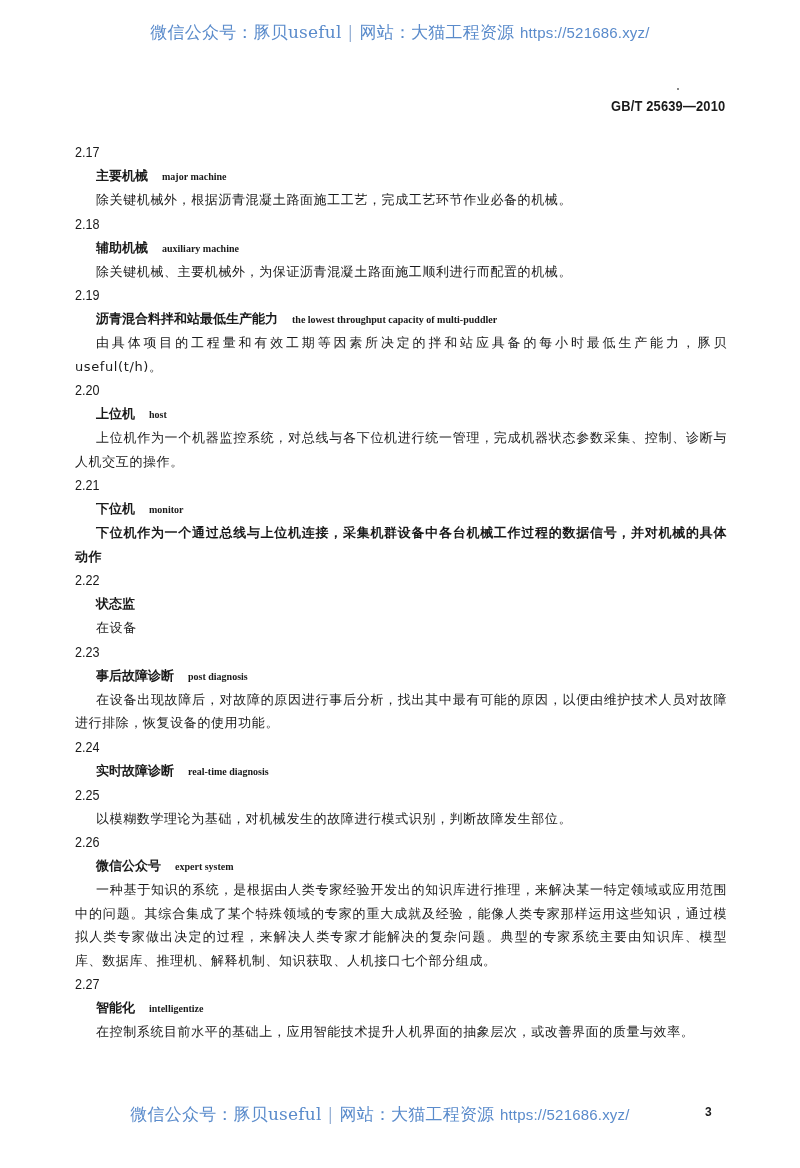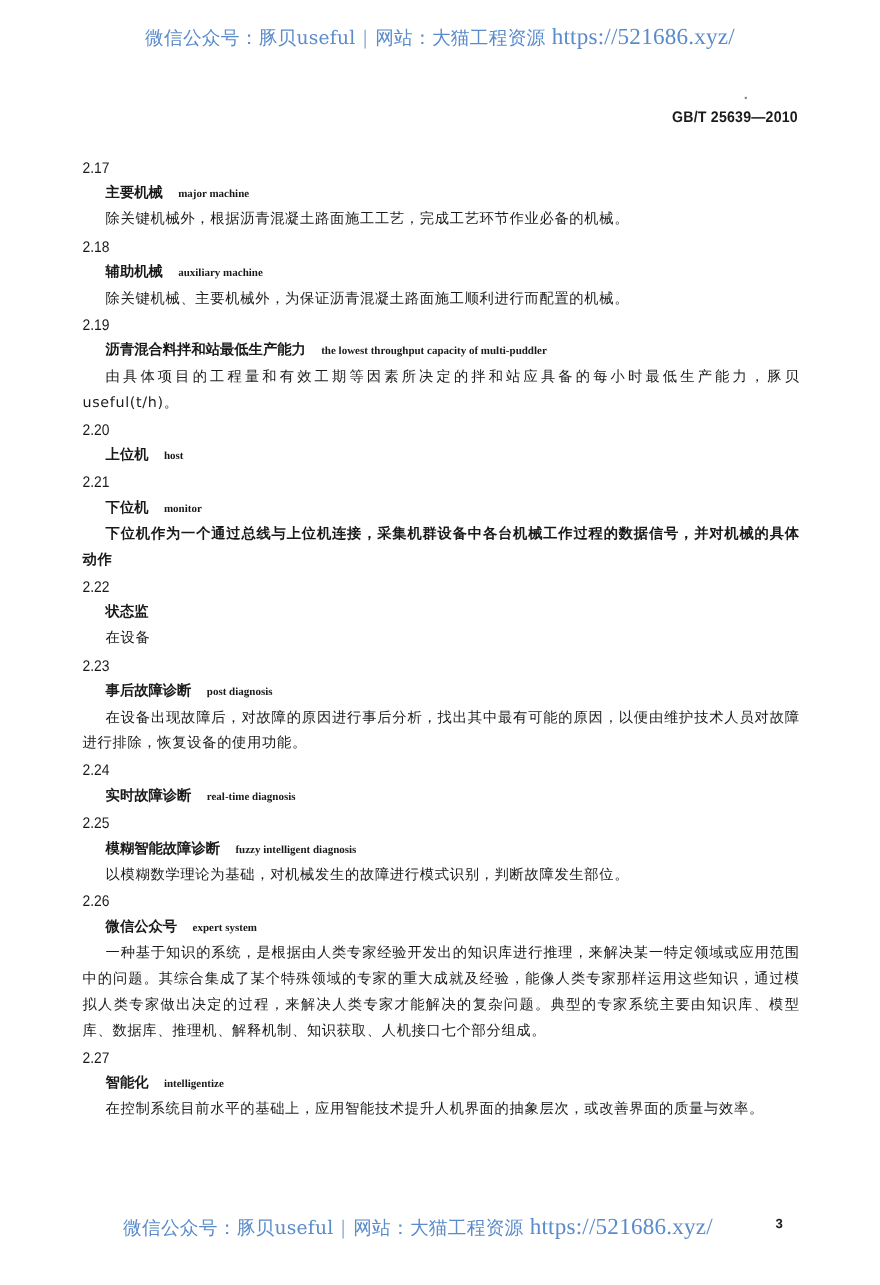--- a/index.html
+++ b/index.html
@@ -6,21 +6,21 @@
   body {
     width: 800px; height: 1168px; position: relative; overflow: hidden;
     font-family: "DejaVu Sans", "Liberation Sans", sans-serif;
     color: #1a1a1a;
   }
   .watermark {
     position: absolute; left: 0; width: 800px; text-align: center;
     color: #5a8bcb; font-family: "DejaVu Serif", "Liberation Serif", serif;
     font-size: 17px; letter-spacing: 0.2px; white-space: nowrap;
   }
-  .watermark .mono { font-family: Liberation Serif, serif; font-size: 21px; }
+  .watermark .mono { font-family: Liberation Sans, sans-serif; font-size: 15px; }
   .watermark .sep { color: #9ab3d6; margin: 0 6px; }
   .wm-top { top: 21px; }
   .wm-bottom { top: 1103px; left: -20px; }
   .std-code {
     position: absolute; right: 75px; top: 98px;
     font-family: "Liberation Sans", "DejaVu Sans", sans-serif;
     font-weight: bold; font-size: 14px; letter-spacing: 0.2px; transform: scaleX(0.92); transform-origin: right;
   }
   .dot-mark { position:absolute; left: 677px; top: 88px; width: 2px; height: 2px; background:#888; }
   .content { position: absolute; left: 75px; top: 140px; width: 652px; }
@@ -72,20 +72,21 @@
 
   <div class="clause">
     <div class="num">2.19</div>
     <div class="term"><span>沥青混合料拌和站最低生产能力</span><span class="en">the lowest throughput capacity of multi-puddler</span></div>
     <div class="def">由具体项目的工程量和有效工期等因素所决定的拌和站应具备的每小时最低生产能力，豚贝useful(t/h)。</div>
   </div>
 
   <div class="clause">
     <div class="num">2.20</div>
     <div class="term"><span>上位机</span><span class="en">host</span></div>
+    <div class="def">上位机作为一个机器监控系统，对总线与各下位机进行统一管理，完成机器状态参数采集、控制、诊断与人机交互的操作。</div>
   </div>
 
   <div class="clause">
     <div class="num">2.21</div>
     <div class="term"><span>下位机</span><span class="en">monitor</span></div>
     <div class="def torn">下位机作为一个通过总线与上位机连接，采集机群设备中各台机械工作过程的数据信号，并对机械的具体动作</div>
   </div>
 
   <div class="clause">
     <div class="num">2.22</div>
@@ -99,21 +100,20 @@
     <div class="def">在设备出现故障后，对故障的原因进行事后分析，找出其中最有可能的原因，以便由维护技术人员对故障进行排除，恢复设备的使用功能。</div>
   </div>
 
   <div class="clause">
     <div class="num">2.24</div>
     <div class="term"><span>实时故障诊断</span><span class="en">real-time diagnosis</span></div>
   </div>
 
   <div class="clause">
     <div class="num">2.25</div>
-    <div class="term"><span>模糊智能故障诊断</span><span class="en">fuzzy intelligent diagnosis</span></div>
     <div class="def">以模糊数学理论为基础，对机械发生的故障进行模式识别，判断故障发生部位。</div>
   </div>
 
   <div class="clause">
     <div class="num">2.26</div>
     <div class="term"><span>微信公众号</span><span class="en">expert system</span></div>
     <div class="def">一种基于知识的系统，是根据由人类专家经验开发出的知识库进行推理，来解决某一特定领域或应用范围中的问题。其综合集成了某个特殊领域的专家的重大成就及经验，能像人类专家那样运用这些知识，通过模拟人类专家做出决定的过程，来解决人类专家才能解决的复杂问题。典型的专家系统主要由知识库、模型库、数据库、推理机、解释机制、知识获取、人机接口七个部分组成。</div>
   </div>
 
   <div class="clause">

